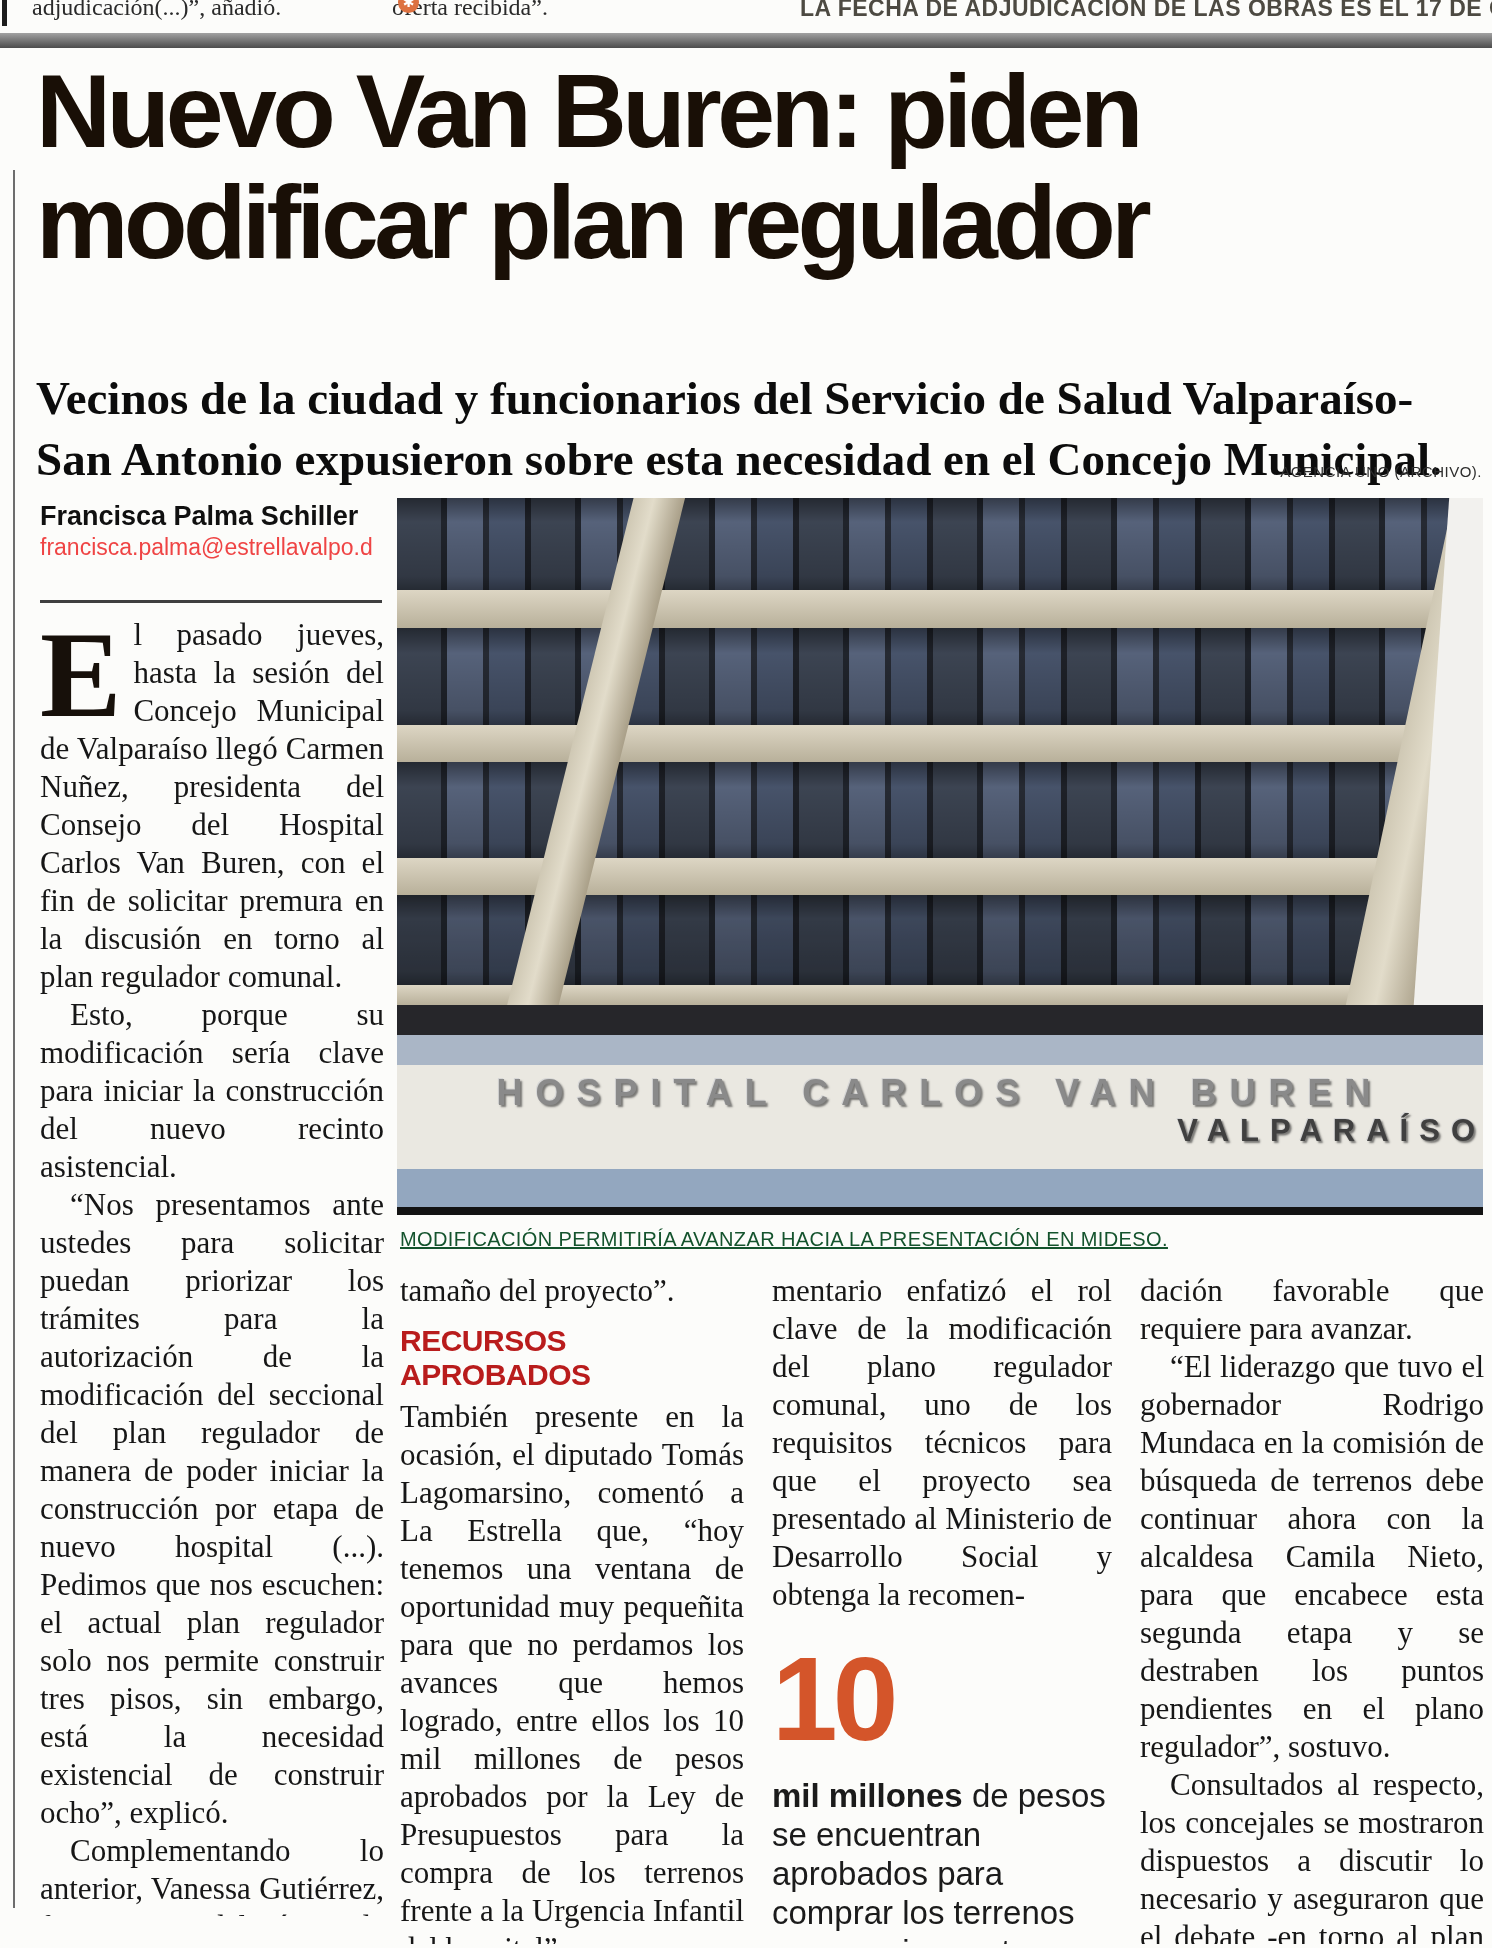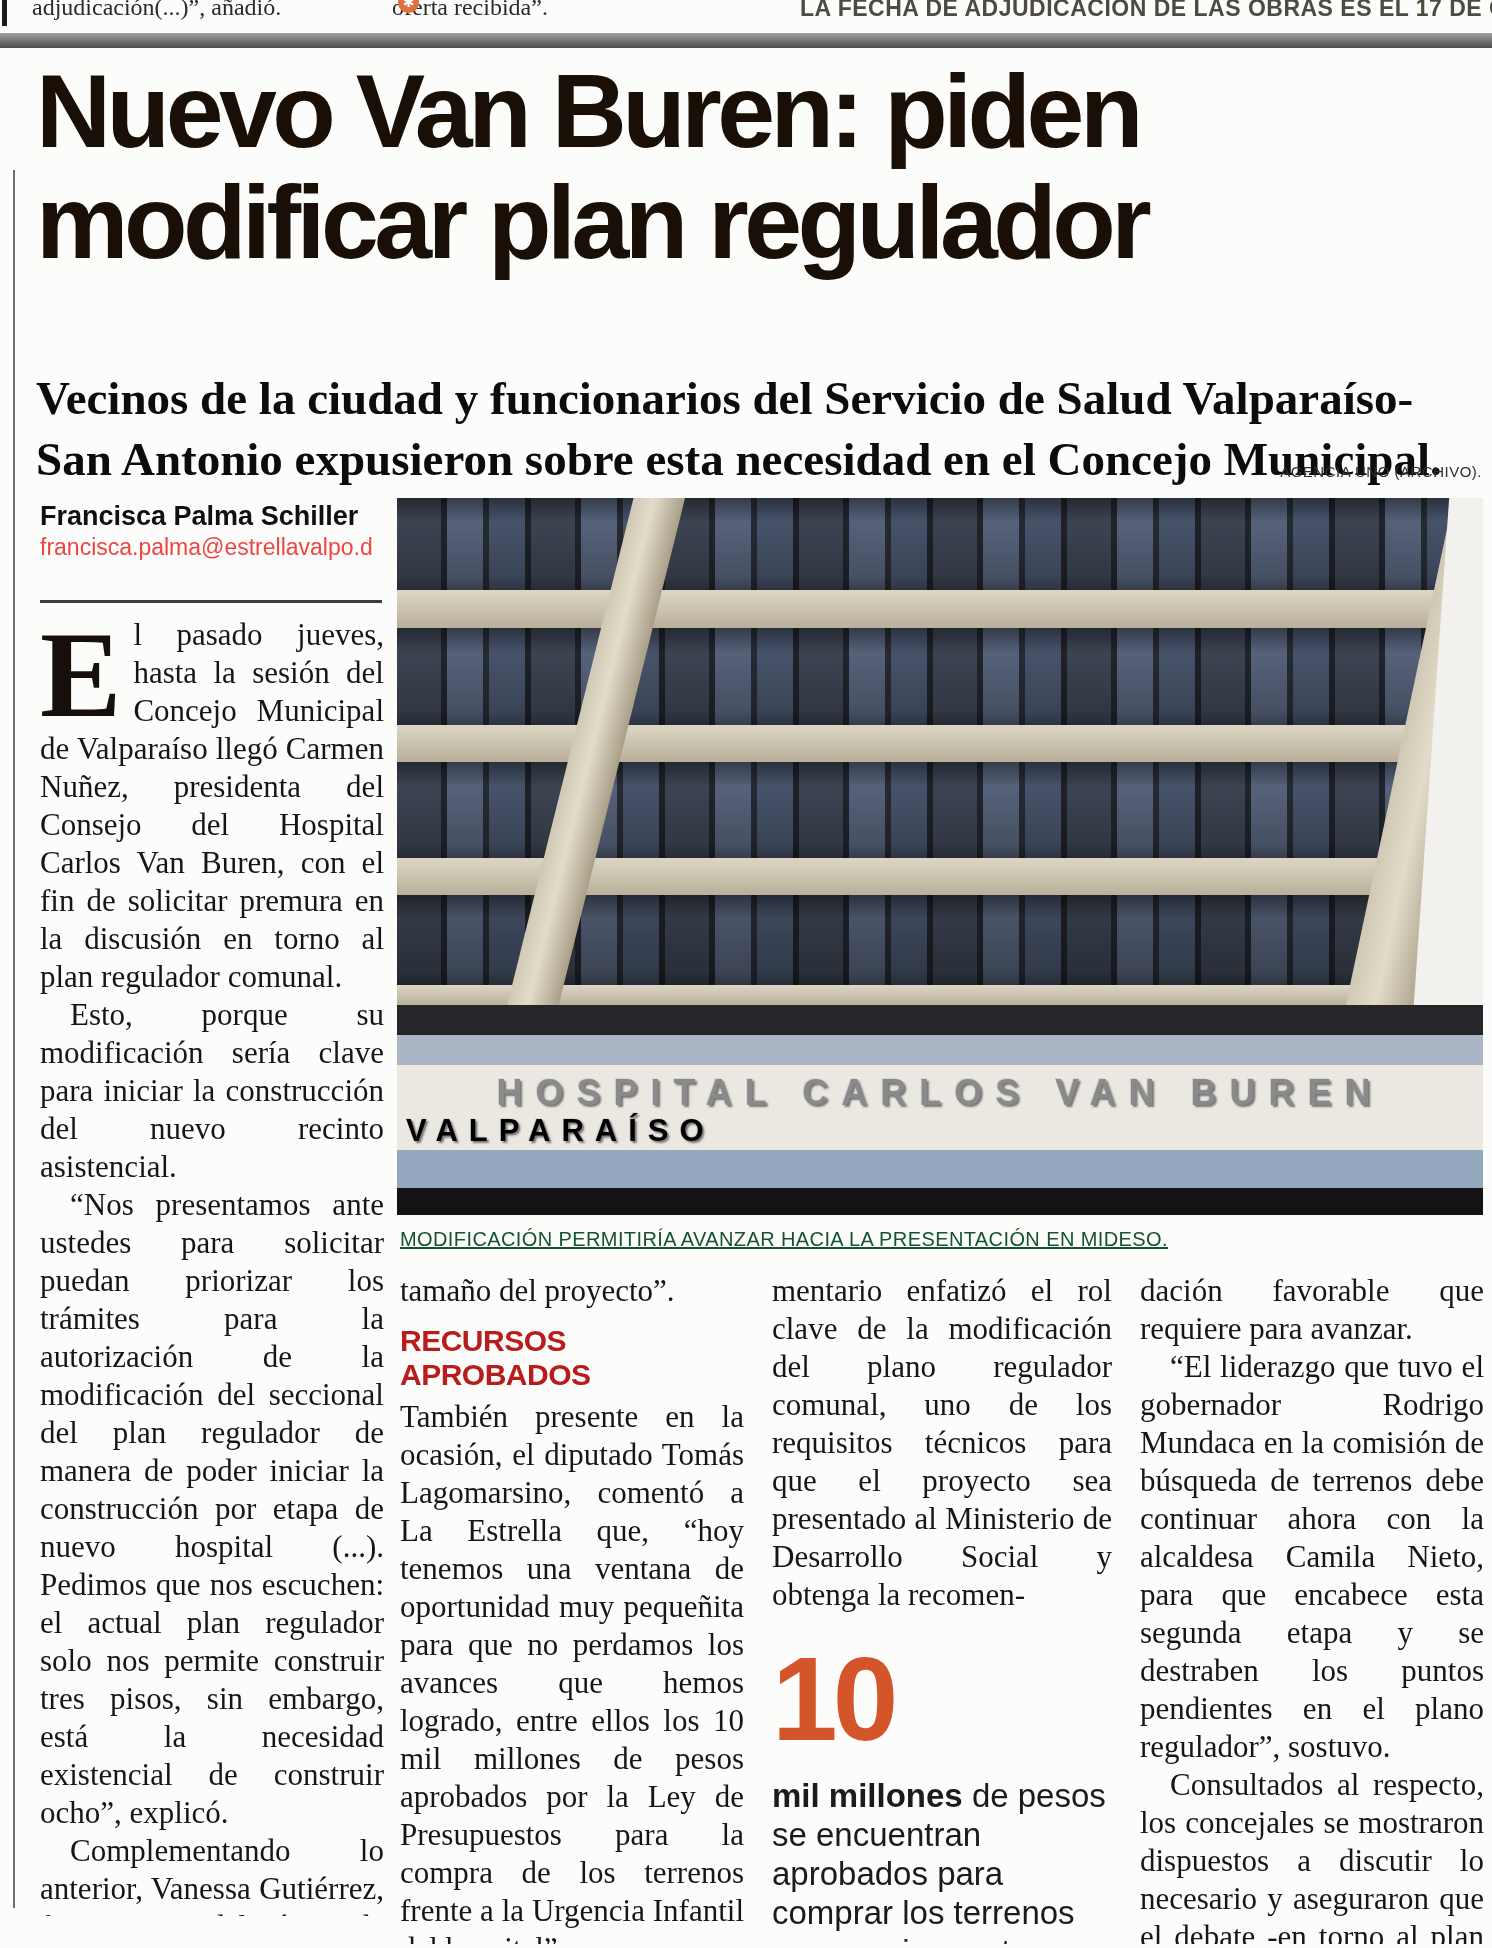--- a/index.html
+++ b/index.html
@@ -74,26 +74,26 @@
   .bband{width:100%;background:linear-gradient(180deg,#ddd6c4,#b8b09a);}
   .bb1{height:38px;} .bb2{height:37px;} .bb3{height:37px;} .bb4{height:20px;}
   .pillar{position:absolute;top:-50px;height:640px;
           background:linear-gradient(90deg,#cfc8b4,#e2dcca 40%,#a99f88);}
   .pillar-a{left:170px;width:50px;transform:rotate(14deg);}
   .pillar-b{left:1000px;width:72px;transform:rotate(12deg);}
   .sky-right{position:absolute;right:-18px;top:-10px;width:70px;height:540px;
              background:#f2f1ee;transform:skewX(-4deg);}
   .shadow-band{width:100%;height:30px;background:#26262a;}
   .blue-band1{width:100%;height:30px;background:#aab6c6;}
-  .sign-band{position:relative;width:100%;height:85px;background:#eae8e1;}
+  .sign-band{position:relative;width:100%;height:104px;background:#eae8e1;}
   .sign-l1{position:absolute;left:0;top:10px;width:100%;text-align:center;
            font:bold 36px/1 "Liberation Sans",sans-serif;color:#8a8a8a;letter-spacing:13px;
            text-shadow:2px 2px 2px rgba(45,45,45,.6),-1px -1px 0 #d6d6d6;}
-  .sign-l2{position:absolute;left:9px;top:50px;width:100%;text-align:left;
-           font:bold 31px/1 "Liberation Sans",sans-serif;color:#000000;letter-spacing:11px;
+  .sign-l2{position:absolute;left:3px;top:50px;width:100%;text-align:right;
+           font:bold 31px/1 "Liberation Sans",sans-serif;color:#404040;letter-spacing:11px;
            text-shadow:2px 2px 2px rgba(45,45,45,.6),-1px -1px 0 #d6d6d6;}
   .blue-band2{width:100%;height:38px;background:#93a7bf;}
   .canopy{width:100%;height:27px;background:#131313;}
 
   .caption{position:absolute;left:400px;top:1226px;width:1084px;
            font:20px/26px "Liberation Sans",sans-serif;color:#14532d;letter-spacing:.4px;text-decoration:underline;}
 </style>
 </head>
 <body>
 

